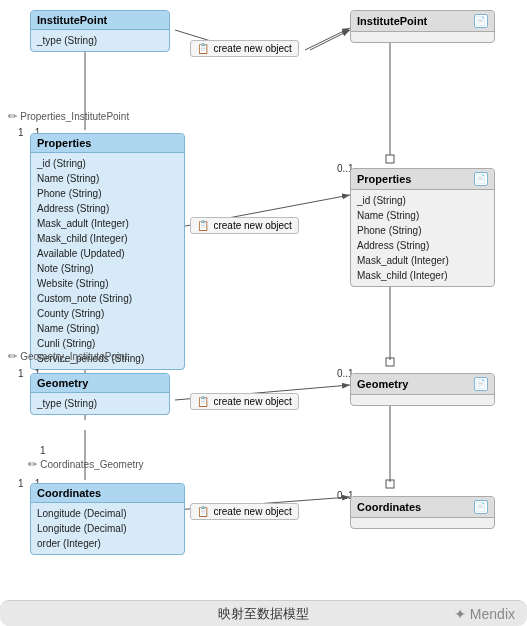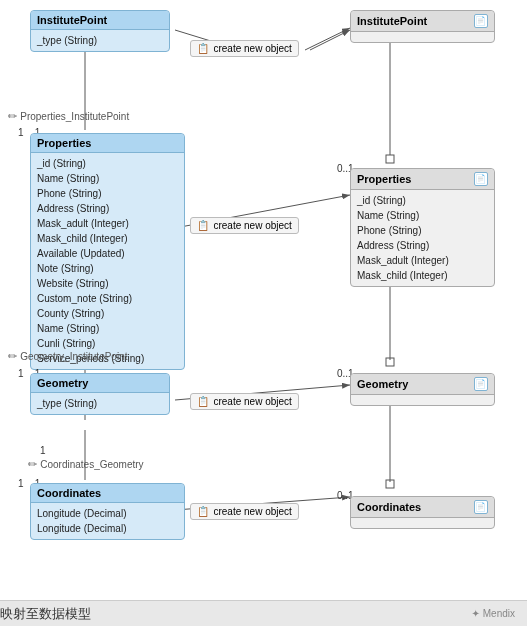--- a/index.html
+++ b/index.html
@@ -17,23 +17,24 @@
       height: 600px;
       position: relative;
       background: #fff;
     }
     .footer {
       height: 26px;
       background: #e8e8e8;
       border-top: 1px solid #ccc;
       display: flex;
       align-items: center;
-      justify-content: flex-start;
+      justify-content: center;
       font-size: 13px;
       color: #333;
+      border-radius: 9px;
     }
     .entity-box {
       position: absolute;
       background: #d6eaf8;
       border: 1px solid #7fb3d3;
       border-radius: 4px;
       min-width: 130px;
     }
     .entity-header {
       background: #aed6f1;
@@ -240,20 +241,21 @@
   <div class="conn-label" style="top:478px; left:18px;">1</div>
   <div class="conn-label" style="top:478px; left:32px;">.1</div>
 
   <div class="entity-box" style="top:483px; left:30px; min-width:155px;">
     <div class="entity-header">
       <span>Coordinates</span>
     </div>
     <div class="entity-body">
       <div>Longitude (Decimal)</div>
       <div>Longitude (Decimal)</div>
+      <div>order (Integer)</div>
     </div>
   </div>
 
   <div class="create-btn" style="top:40px; left:190px;">
     <span>📋</span>
     <span>create new object</span>
   </div>
 
   <div class="create-btn" style="top:217px; left:190px;">
     <span>📋</span>
@@ -315,14 +317,14 @@
       <span class="entity-icon">📄</span>
     </div>
     <div class="entity-body-right" style="min-height:10px;">
     </div>
   </div>
 
 </div>
 
 <div class="footer">
   <span>映射至数据模型</span>
-  <span style="position:absolute; right:12px; font-size:10px; color:#888;">✦ Mendix</span>
+  <span style="position:absolute; right:12px; font-size:14px; color:#888;">✦ Mendix</span>
 </div>
 
 </body></html>

